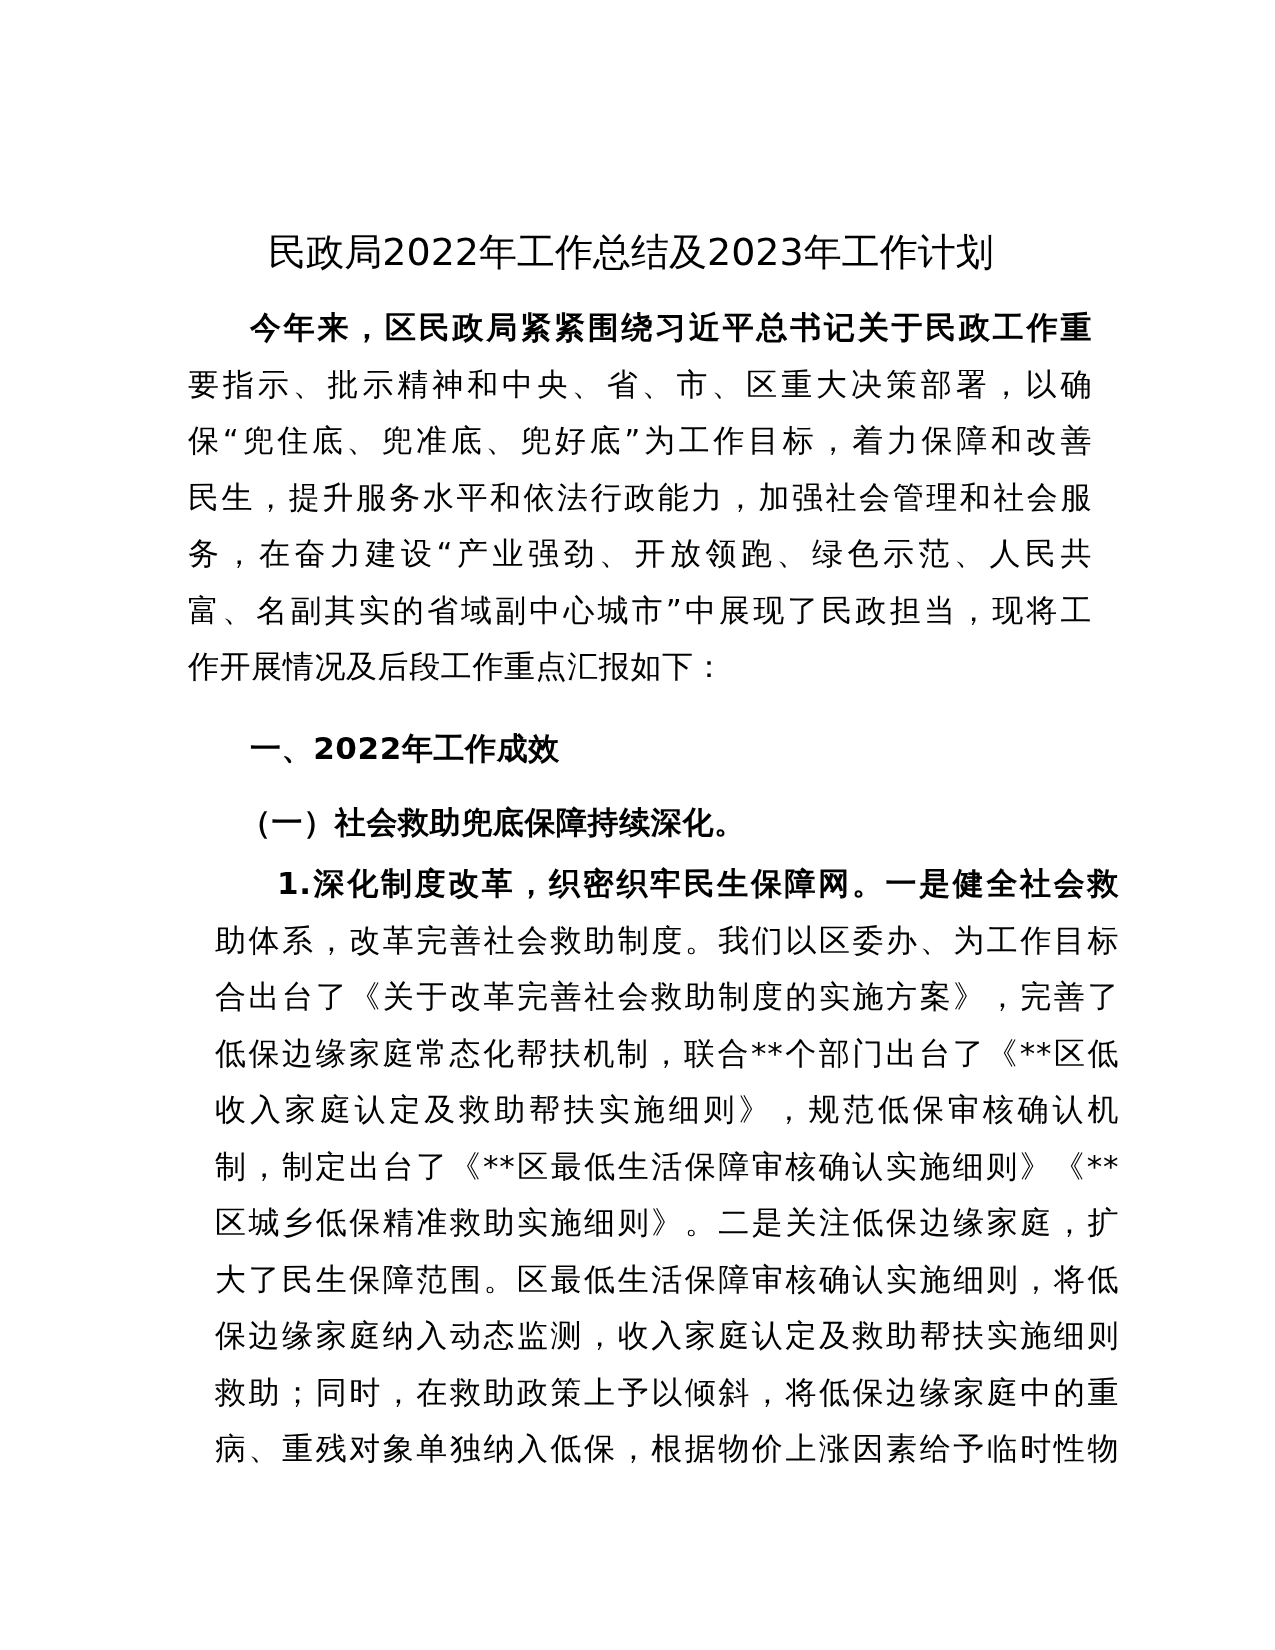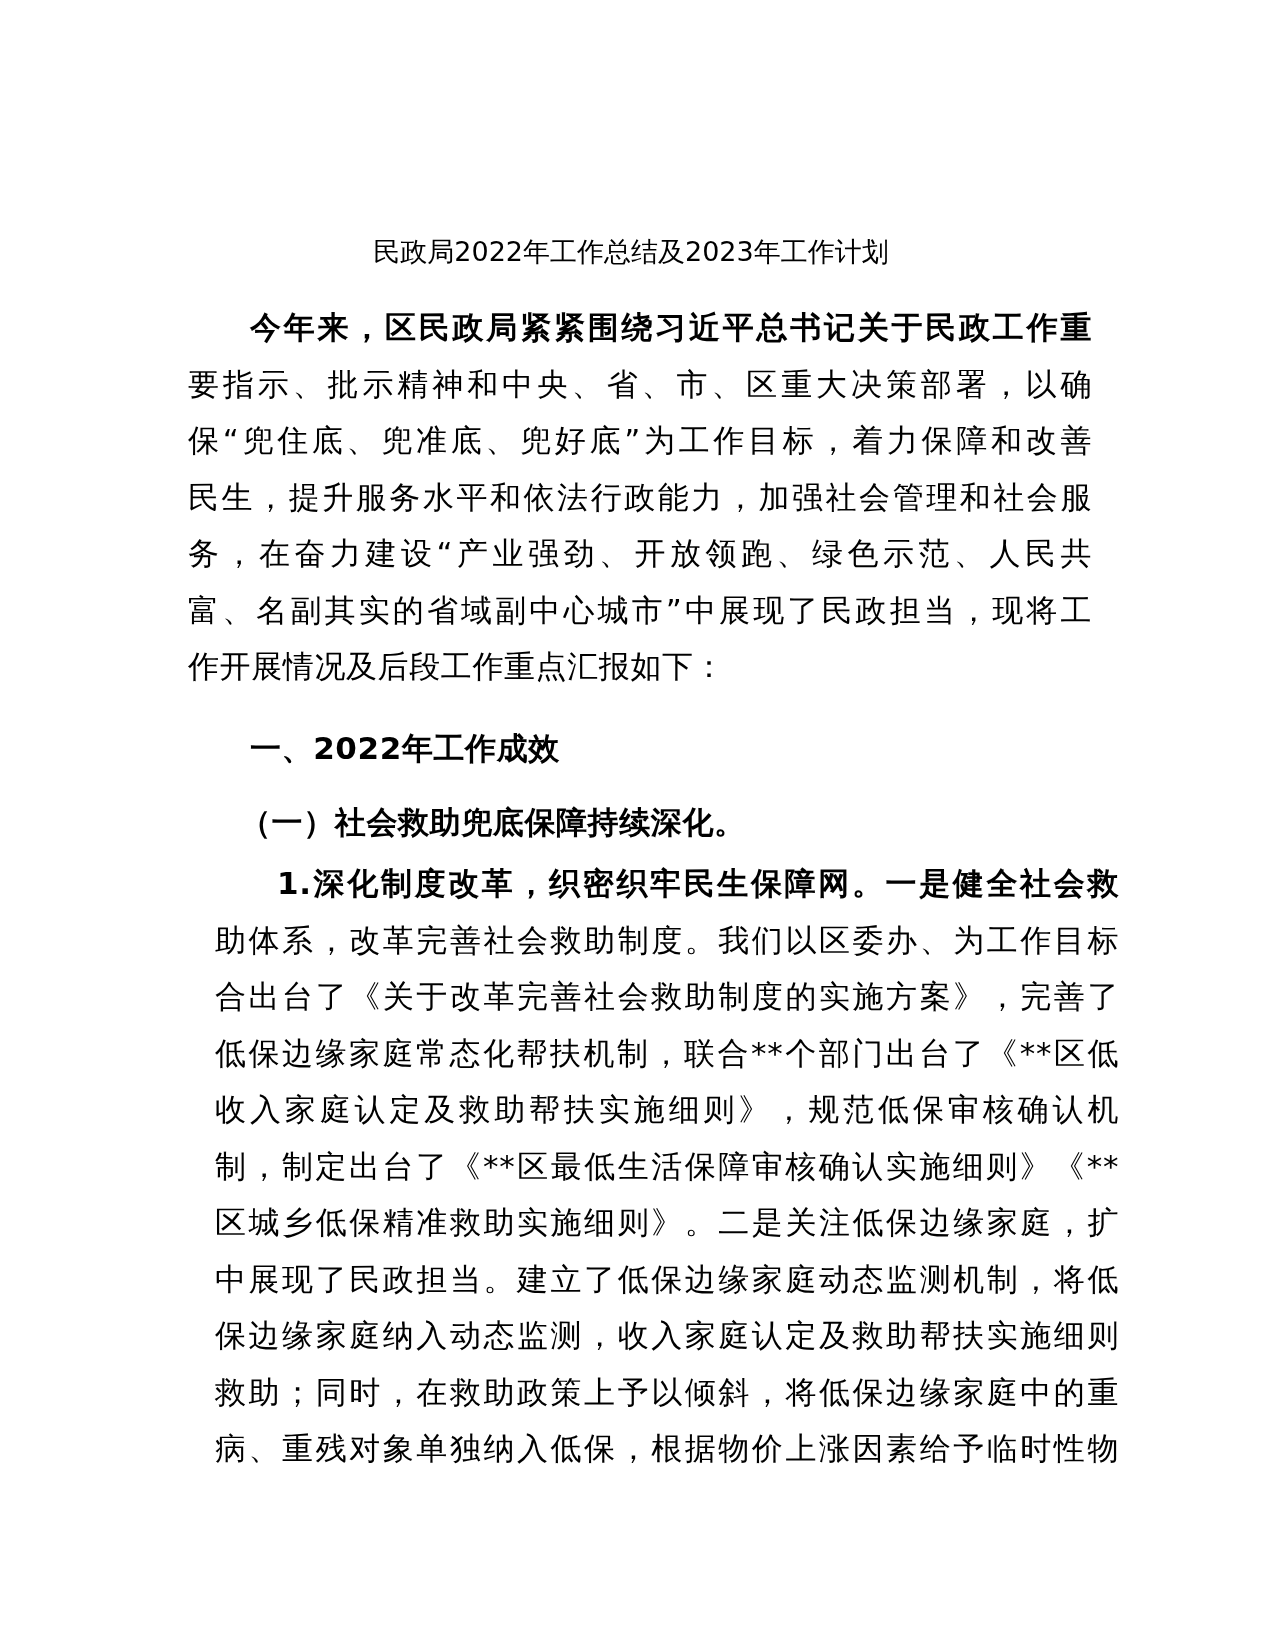--- a/index.html
+++ b/index.html
@@ -22,21 +22,21 @@
       width: 1275px;
       height: 1650px;
       background: #ffffff;
     }
     .title {
       position: absolute;
       left: 0;
       width: 1262px;
       top: 225px;
       text-align: center;
-      font-size: 27px;
+      font-size: 38px;
       line-height: 54px;
       letter-spacing: 0px;
       white-space: nowrap;
     }
     .block {
       position: absolute;
       left: 188px;
       width: 904px;
     }
     .line {
@@ -91,19 +91,19 @@
   </div>
 
   <div class="block" style="top:855px;margin-left:27px;">
     <span class="line indent">1.深化制度改革，织密织牢民生保障网。一是健全社会救</span>
     <span class="line">助体系，改革完善社会救助制度。我们以区委办、为工作目标</span>
     <span class="line">合出台了《关于改革完善社会救助制度的实施方案》，完善了</span>
     <span class="line">低保边缘家庭常态化帮扶机制，联合**个部门出台了《**区低</span>
     <span class="line">收入家庭认定及救助帮扶实施细则》，规范低保审核确认机</span>
     <span class="line">制，制定出台了《**区最低生活保障审核确认实施细则》《**</span>
     <span class="line">区城乡低保精准救助实施细则》。二是关注低保边缘家庭，扩</span>
-    <span class="line">中展现了民政担当。建立了低保边缘家庭动态监测机制，将低</span>
+    <span class="line">大了民生保障范围。区最低生活保障审核确认实施细则，将低</span>
     <span class="line">保边缘家庭纳入动态监测，收入家庭认定及救助帮扶实施细则</span>
     <span class="line">救助；同时，在救助政策上予以倾斜，将低保边缘家庭中的重</span>
     <span class="line">病、重残对象单独纳入低保，根据物价上涨因素给予临时性物</span>
   </div>
 
 </div>
 
 </body></html>

